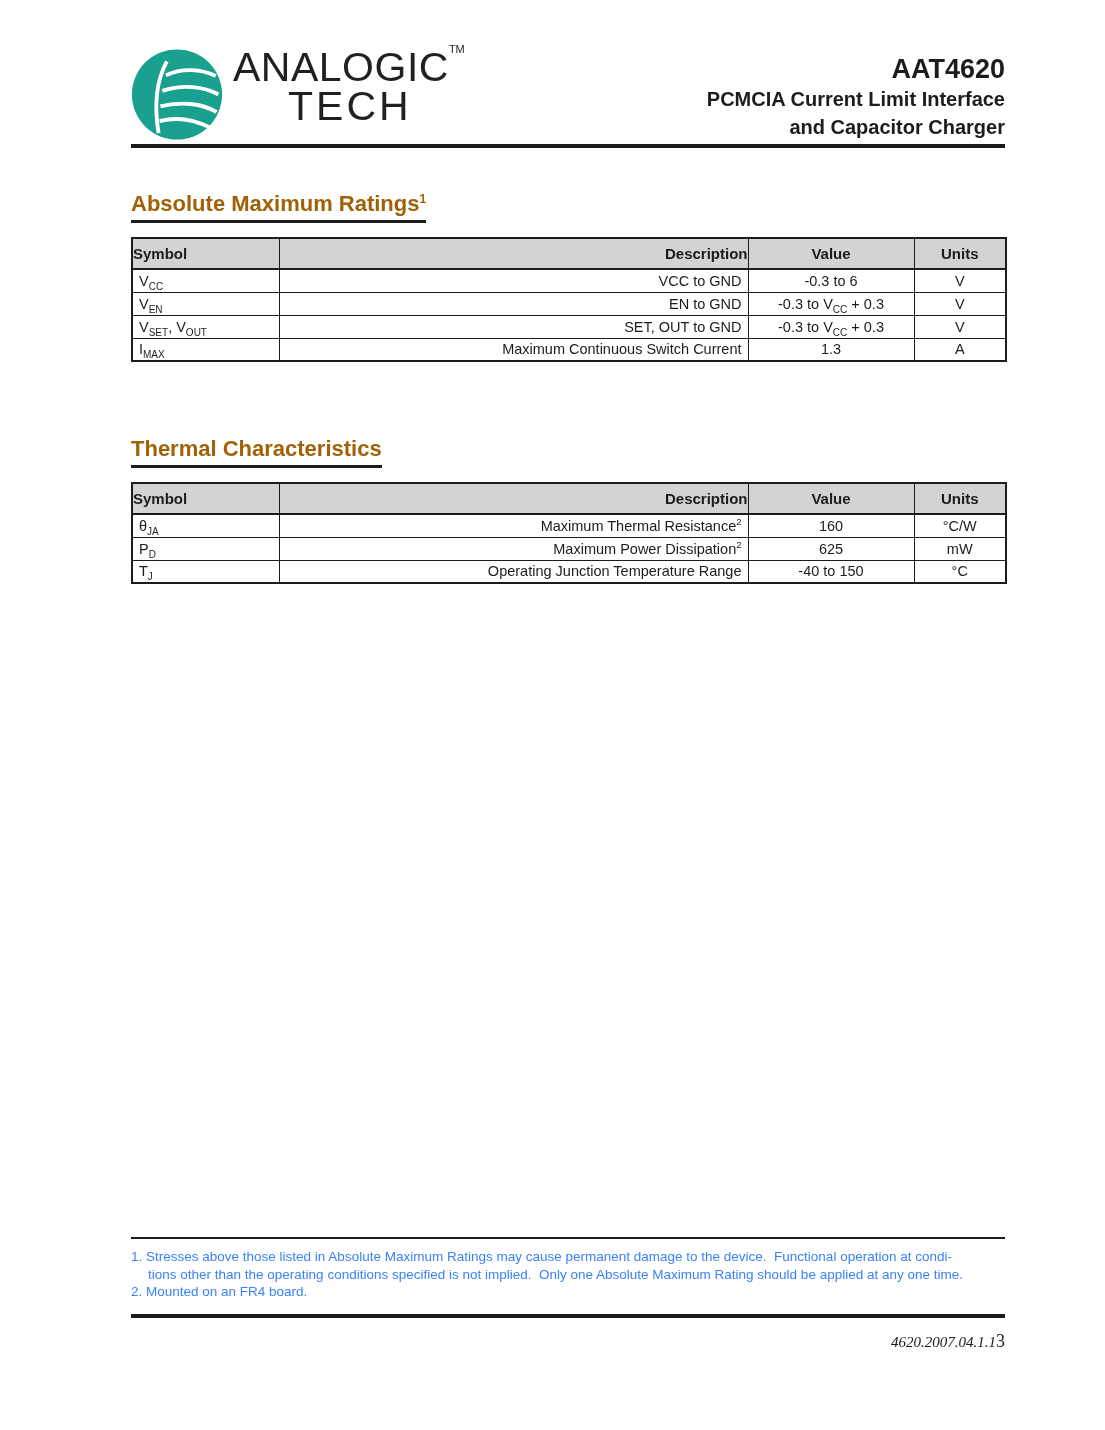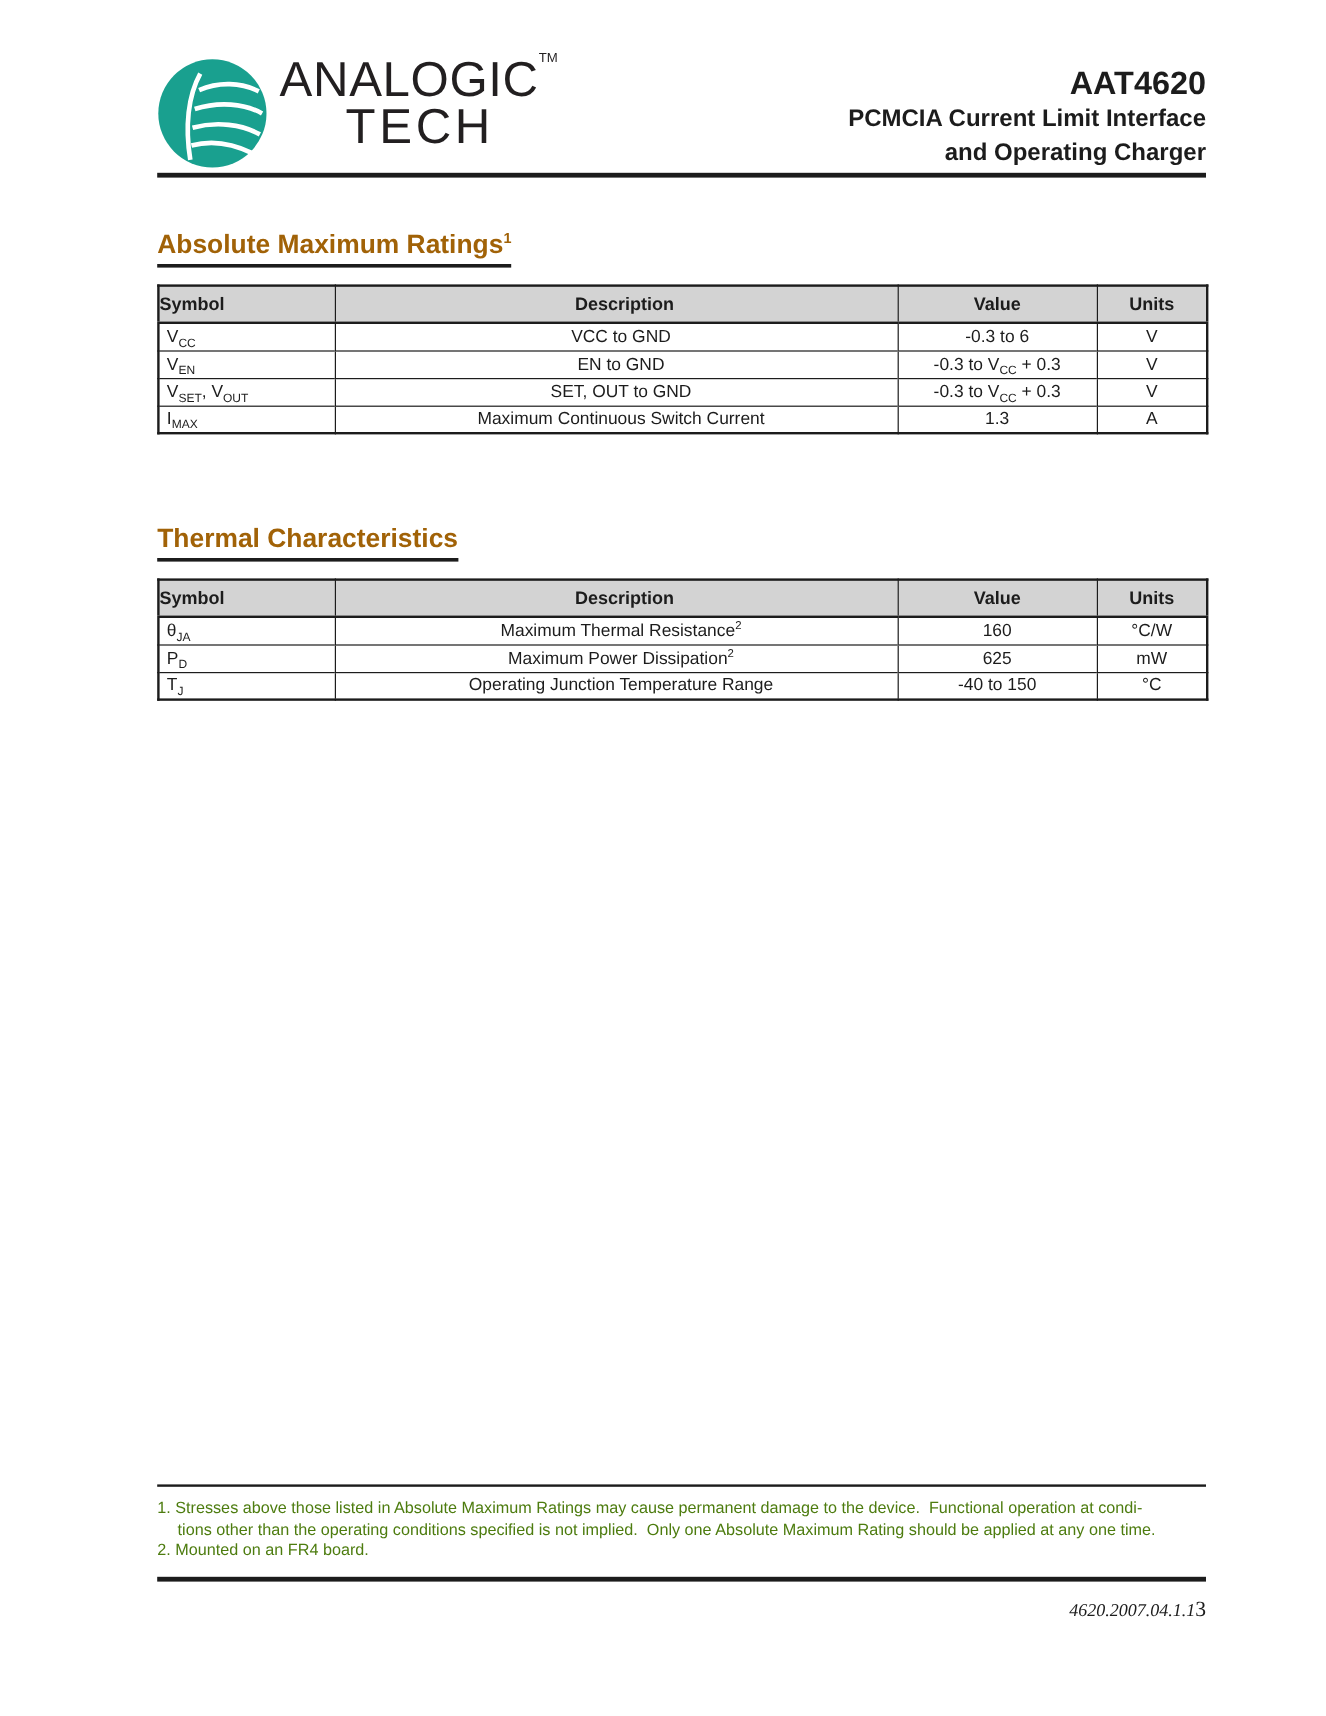--- a/index.html
+++ b/index.html
@@ -35,30 +35,30 @@
     background:#d3d3d3; height:31px; font-size:15px; font-weight:bold;
     border-bottom:2px solid #1c1c1c; border-left:1.5px solid #1c1c1c;
   }
   table.spec td {
     height:23px; font-size:14.5px;
     border-top:1.5px solid #1c1c1c; border-left:1.5px solid #1c1c1c;
     padding:0 6px;
   }
   table.spec th:first-child, table.spec td:first-child { border-left:none; }
   table.spec .c0 { text-align:left; }
-  table.spec .c1 { text-align:center; padding-left:14px;margin-left:12px; }
+  table.spec .c1 { text-align:right; padding-left:14px;margin-left:12px; }
   table.spec .c2 { text-align:center; }
   table.spec .c3 { text-align:center; }
   table.spec sub { font-size:10px; line-height:0; }
   table.spec sup { font-size:9.5px; line-height:0; }
 
   
   .footnotes { position:absolute; left:131px; top:1237px; width:874px; }
   .fn-rule { height:2px; background:#1c1c1c; margin-bottom:9px; }
-  .fn-line { font-size:13.5px; line-height:17.5px; white-space:pre; color:#4d7c0f; }
+  .fn-line { font-size:13.5px; line-height:17.5px; white-space:pre; color:#3b82f6; }
   .fn-cont { padding-left:17px; }
 
   
   .footer { position:absolute; left:131px; top:1314px; width:874px; }
   .footer-rule { height:4px; background:#1c1c1c; }
   .footer-row { display:flex; justify-content:flex-end; align-items:baseline; margin-top:13px; }
   .doc-code { font-family:"Liberation Serif", serif; font-style:italic; font-size:15px; }
   .page-number { font-family:"Liberation Serif", serif; font-size:18px; }
 </style>
 </head>
@@ -79,21 +79,21 @@
         </g>
       </svg>
       <div class="wordmark">
         <div class="wm-line1"><span>ANALOGIC</span><sup>TM</sup></div>
         <div class="wm-line2">TECH</div>
       </div>
     </div>
     <div class="doc-titles">
       <div class="part-number">AAT4620</div>
       <div class="subtitle">PCMCIA Current Limit Interface</div>
-      <div class="subtitle">and Operating Charger</div>
+      <div class="subtitle">and Capacitor Charger</div>
     </div>
   </div>
   <div class="header-rule"></div>
 
   <h2 class="section-heading">
     <span class="hd"><span>Absolute Maximum Ratings</span><sup>1</sup></span>
   </h2>
   <table class="spec">
     <colgroup>
         <col style="width:147px">

